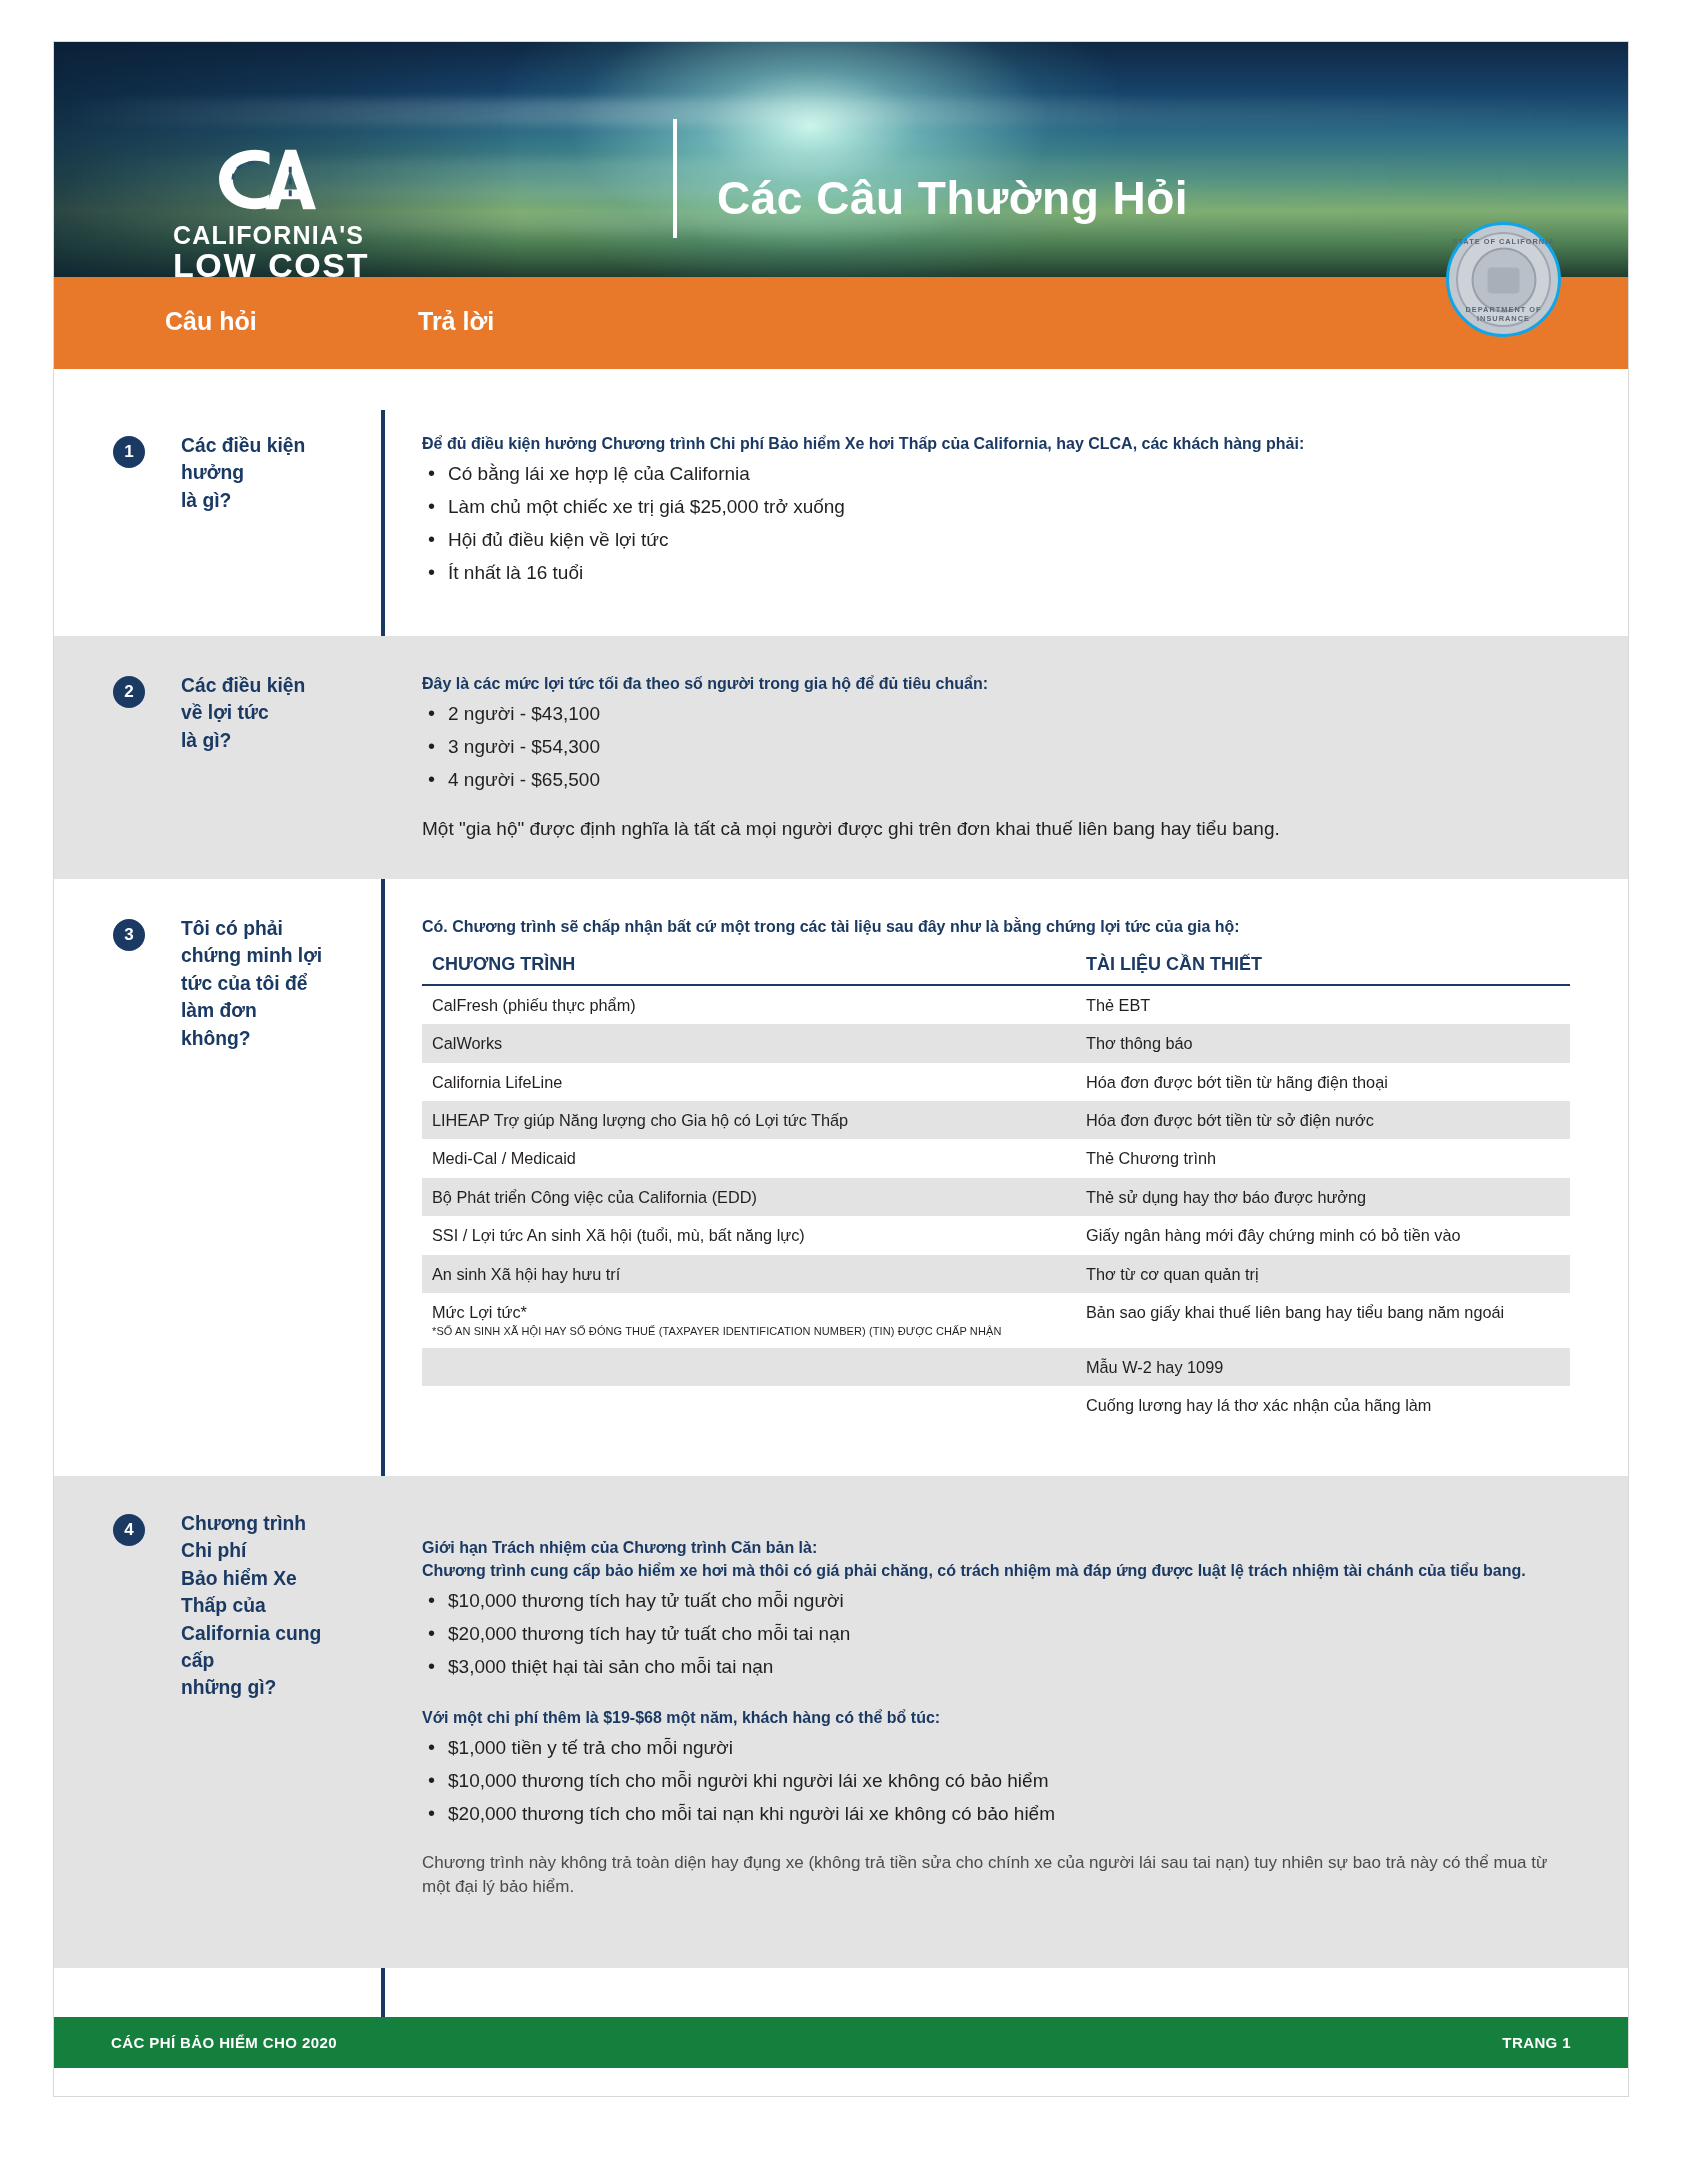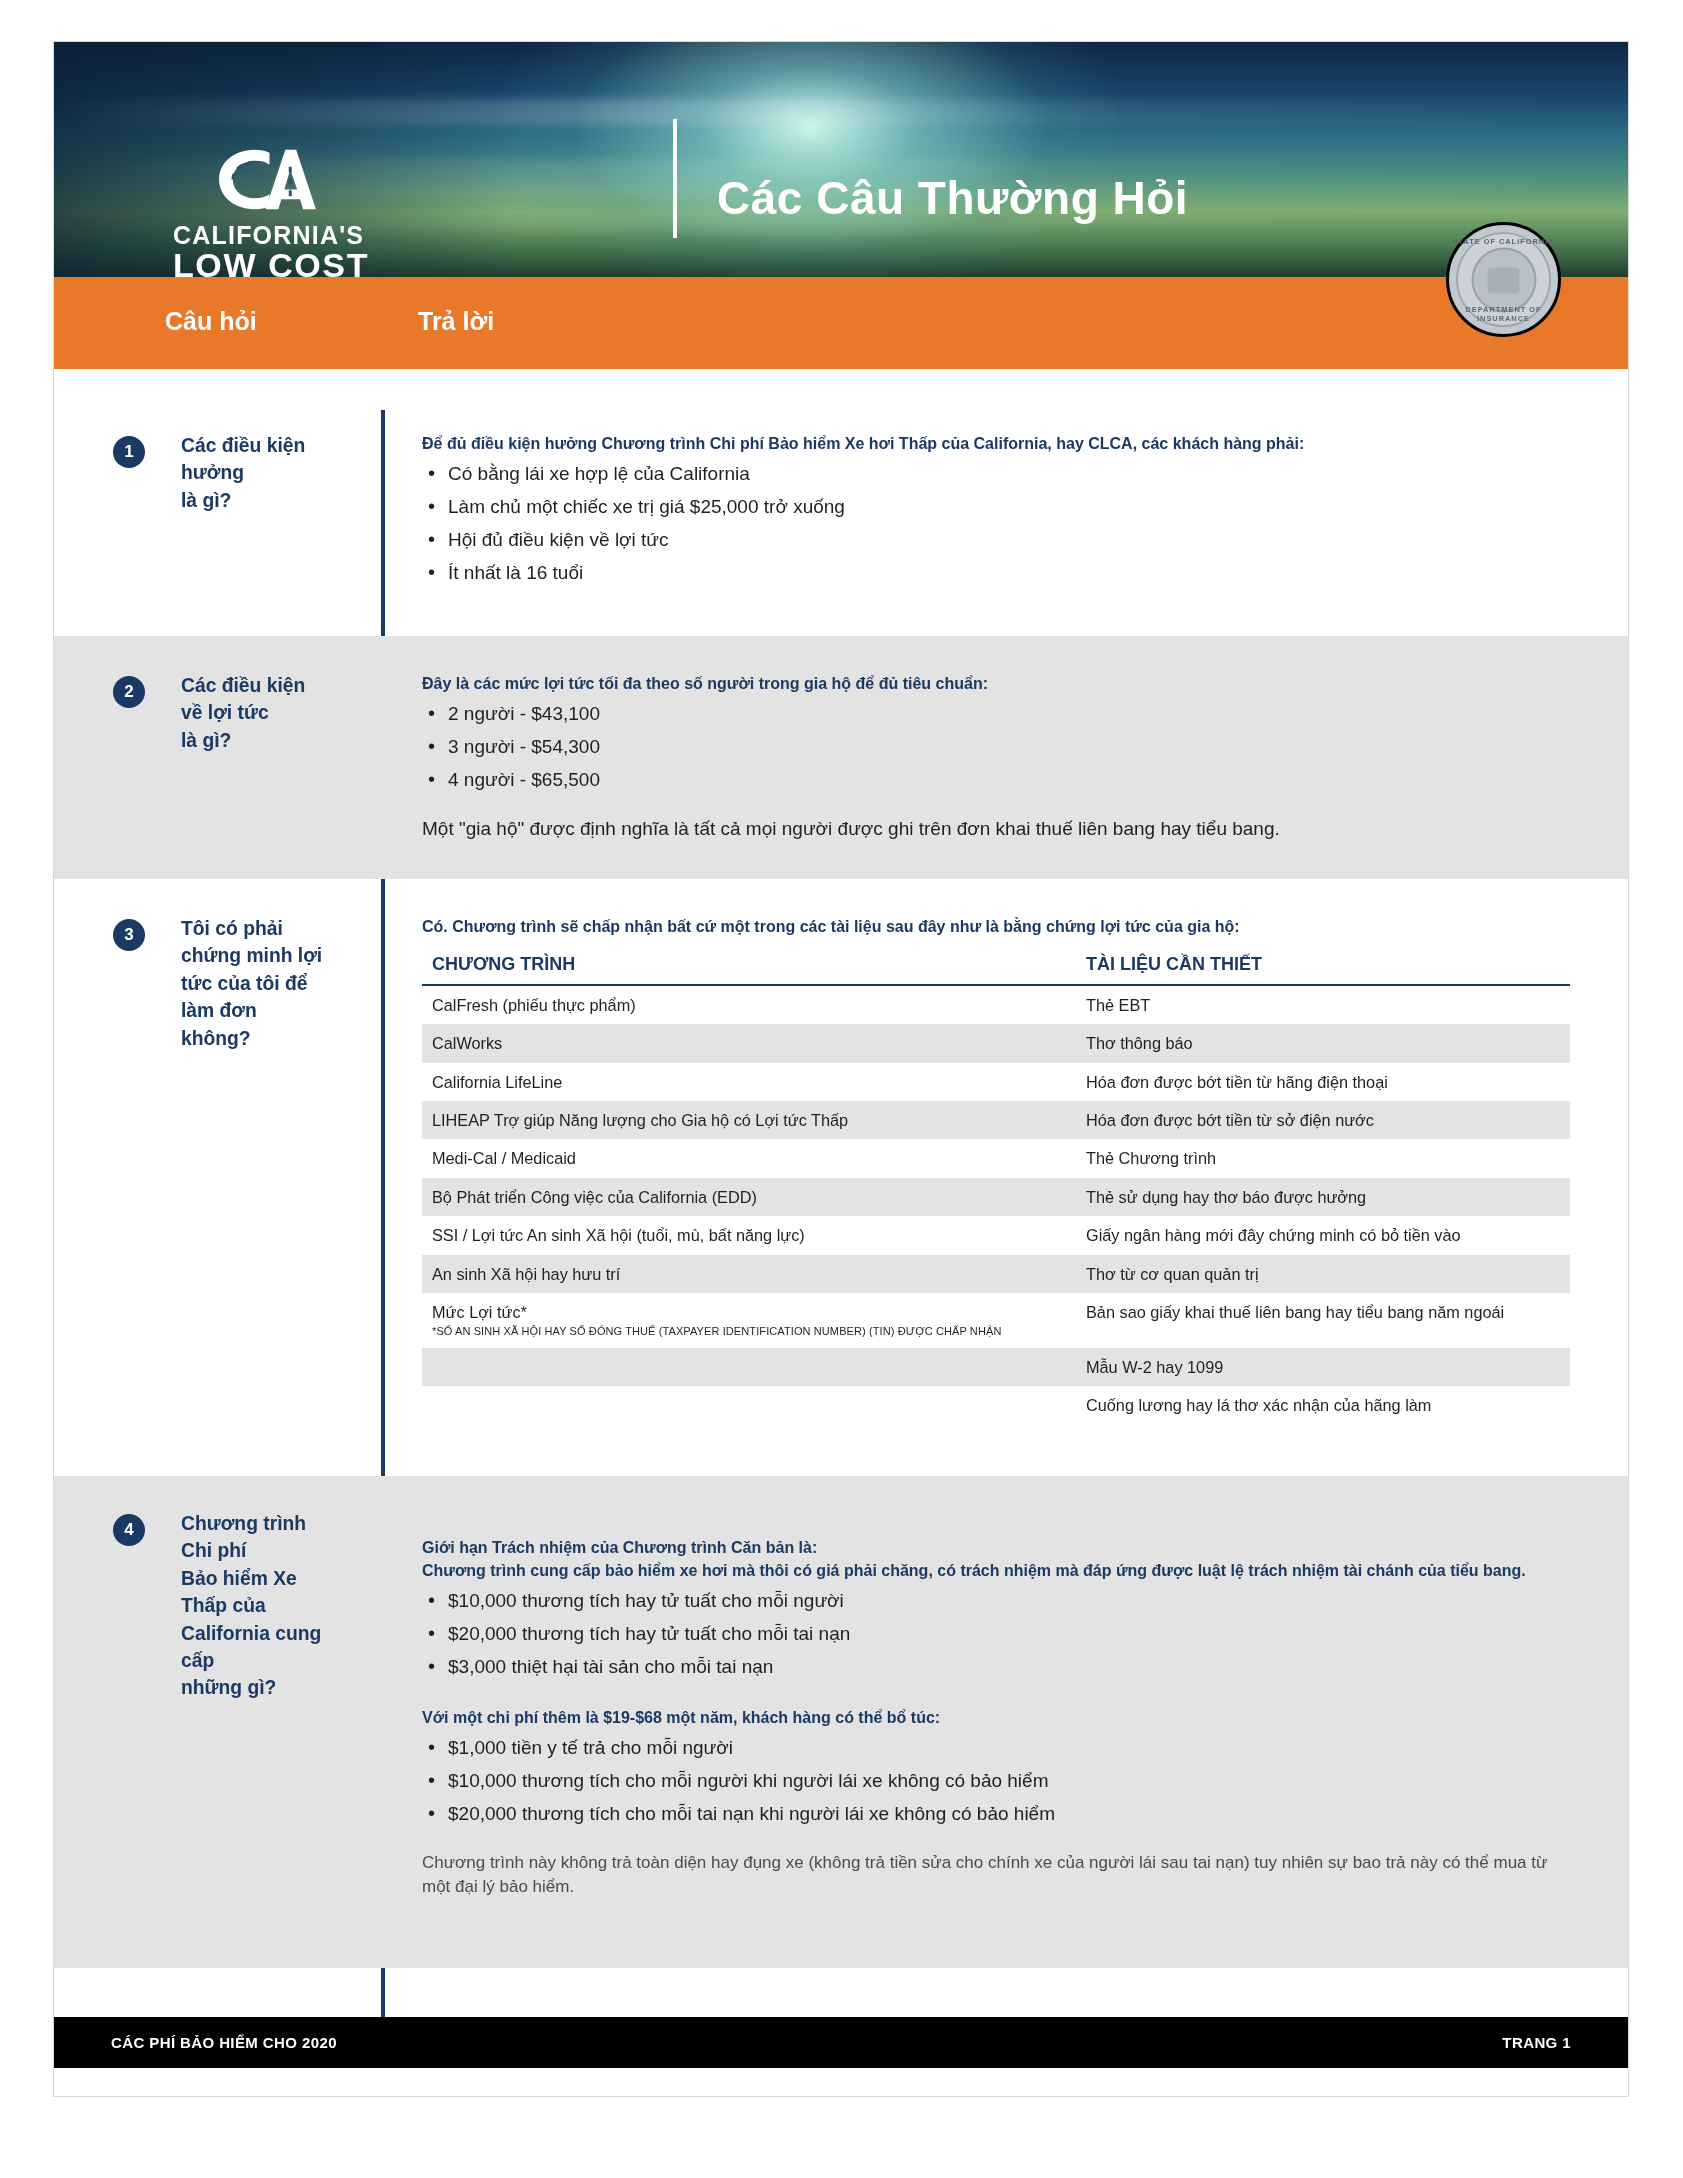--- a/index.html
+++ b/index.html
@@ -110,21 +110,21 @@
   }
 
   .seal {
     position: absolute;
     right: 67px;
     top: 180px;
     width: 109px;
     height: 109px;
     border-radius: 50%;
     background: #ccd2d8;
-    border: 3px solid #000000;
+    border: 3px solid #0ea5e9;
     box-shadow: inset 0 0 0 7px #c2c8cf, inset 0 0 0 9px #9fa8b2;
     color: #5a6773;
     font-size: 7.4px;
     text-align: center;
     z-index: 5;
   }
   .seal .ring-top, .seal .ring-bot {
     position: absolute;
     width: 100%;
     left: 0;
@@ -295,21 +295,21 @@
     color: #231f20;
   }
 
   
   .footer {
     position: absolute;
     left: 54px;
     top: 2017px;
     width: 1574px;
     height: 51px;
-    background: #000000;
+    background: #15803d;
     color: #ffffff;
   }
   .footer .left {
     position: absolute;
     left: 57px;
     top: 17px;
     font-size: 15px;
     font-weight: bold;
     letter-spacing: 0.4px;
   }

